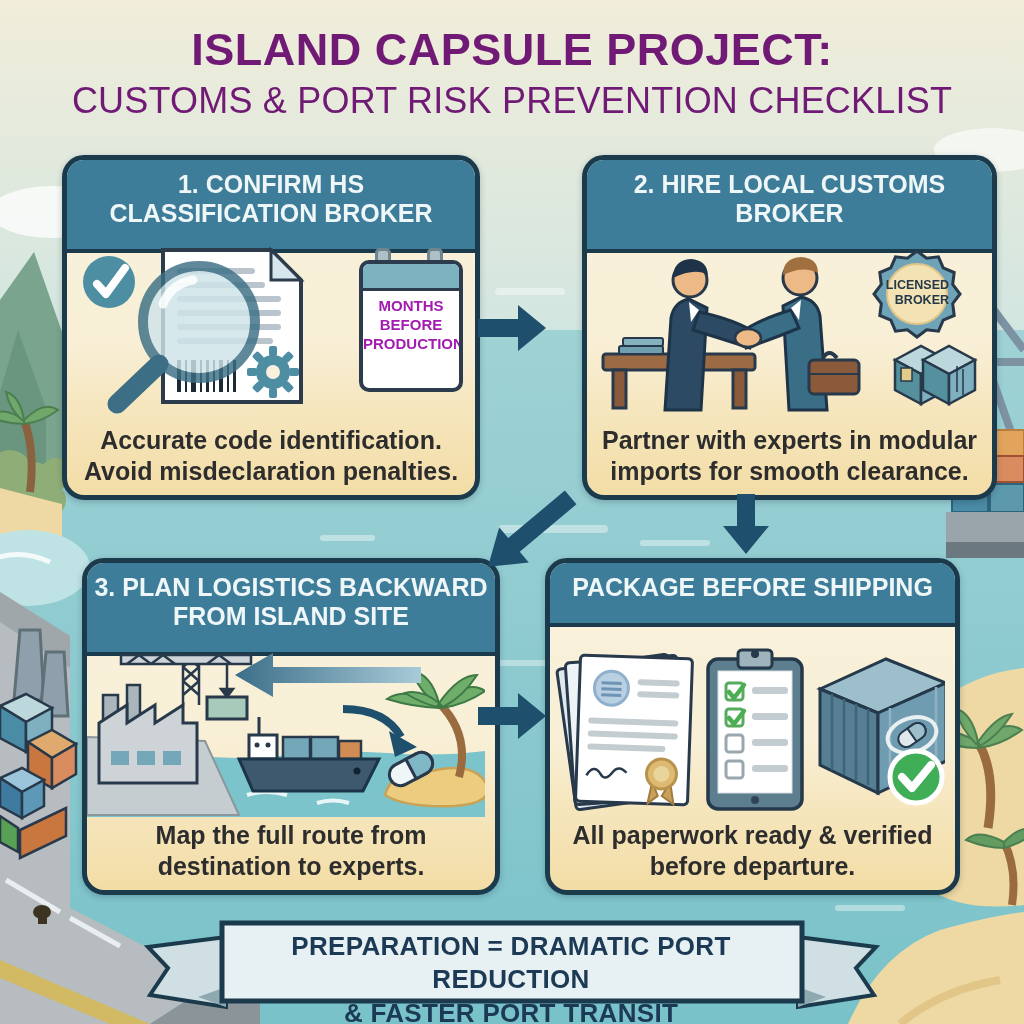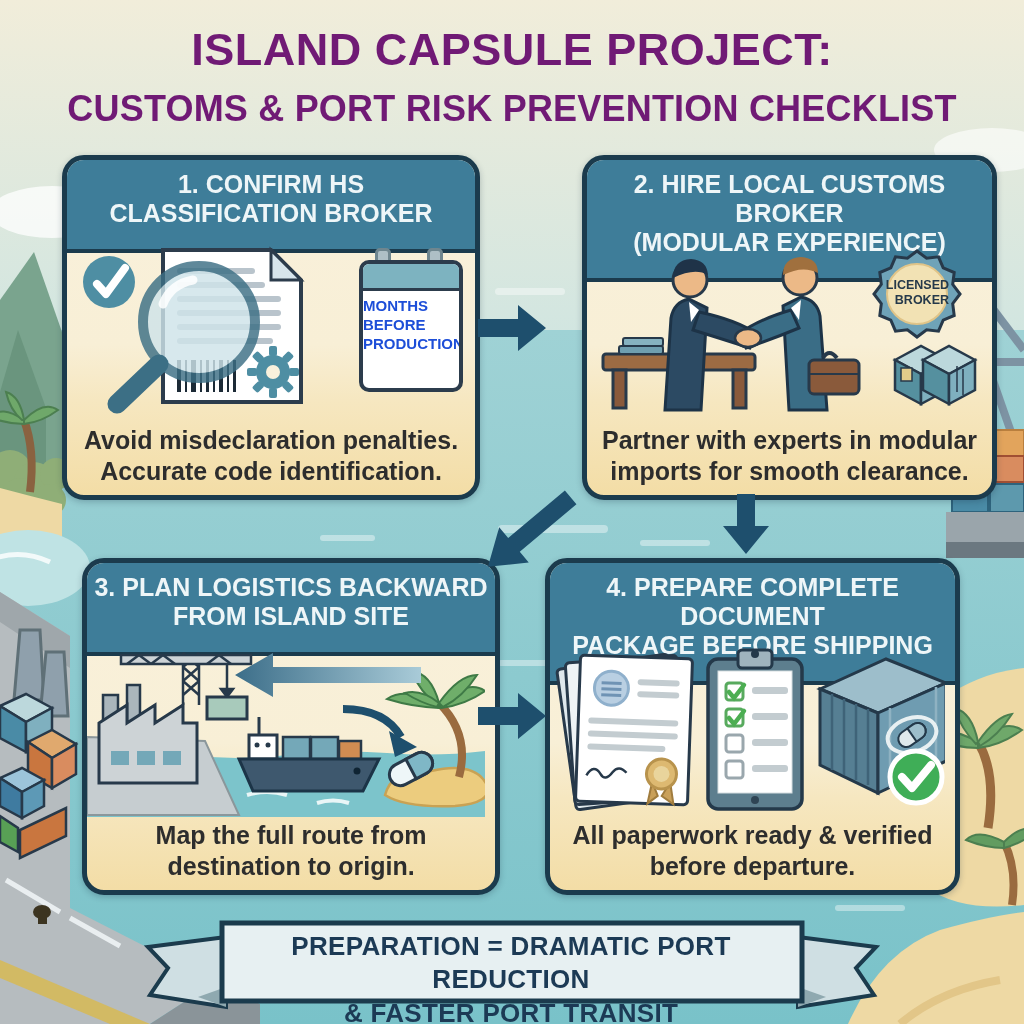--- a/index.html
+++ b/index.html
@@ -1,21 +1,21 @@
 <!DOCTYPE html>
 <html><head>
 <meta charset="utf-8">
 <style>
   html,body{margin:0;padding:0;background:#222;}
   .stage{position:relative;width:1024px;height:1024px;margin:0 auto;overflow:hidden;
          font-family:"Liberation Sans", sans-serif;background:#cfe6e3;}
   .bg{position:absolute;left:0;top:0;}
   .title{position:absolute;left:0;top:24px;width:1024px;text-align:center;color:#701a75;}
   .title .t1{font-size:45px;font-weight:800;letter-spacing:.5px;}
-  .title .t2{font-size:36px;font-weight:700;letter-spacing:.2px;margin-top:12px;}
+  .title .t2{font-size:36px;font-weight:400;letter-spacing:.2px;margin-top:4px;}
   .card{position:absolute;border:5px solid #1b3b4d;border-radius:22px;overflow:hidden;
         background:linear-gradient(#f9f1dc 0%,#f8efd6 55%,#f6e7c0 72%,#f3dda6 100%);
         box-shadow:0 2px 6px rgba(20,40,60,.25);}
   .card header{background:#3e7d99;color:#eef6f8;font-weight:800;text-align:center;
         font-size:25px;line-height:1.16;padding:10px 4px 21px;border-bottom:4px solid #1b3b4d;}
   .card header span{display:block;}
   .art{position:absolute;left:0;top:82px;width:100%;height:172px;}
   .caption{position:absolute;left:0;right:0;bottom:8px;text-align:center;font-size:25px;
         font-weight:600;color:#2d2d2d;line-height:1.24;}
   .caption span{display:block;}
@@ -23,22 +23,22 @@
   #card2{left:545px;top:155px;width:405px;height:335px;margin-left:37px;}
   #card3{left:62px;top:558px;width:408px;height:327px;margin-left:20px;}
   #card4{left:545px;top:558px;width:405px;height:327px;}
   .arrow{position:absolute;}
   .calendar{position:absolute;right:14px;top:14px;width:102px;height:134px;}
   .calendar .ring{position:absolute;top:-8px;width:10px;height:22px;background:#aebfc6;
         border:3px solid #6f868f;border-radius:5px;}
   .calendar .body{position:absolute;left:0;top:4px;width:96px;height:124px;background:#fff;
         border:4px solid #2c3c4c;border-radius:10px;overflow:hidden;}
   .calendar .band{height:24px;background:#7db3c0;border-bottom:3px solid #2c3c4c;}
-  .calendar .ctext{margin-top:6px;text-align:left;font-size:15px;font-weight:800;
-        color:#1d4ed8;line-height:1.25;}
+  .calendar .ctext{margin-top:6px;text-align:center;font-size:15px;font-weight:800;
+        color:#a21caf;line-height:1.25;}
   .calendar .ctext span{display:block;}
   .badge-text{position:absolute;text-align:center;font-size:12.5px;font-weight:800;
         color:#25394a;line-height:1.2;}
   .badge-text span{display:block;text-align:right;}
   .banner-text{position:absolute;left:222px;top:930px;width:578px;text-align:center;
         color:#1c3a55;font-weight:800;font-size:26px;line-height:1.28;letter-spacing:.3px;}
   .banner-text span{display:block;}
 </style>
 </head>
 <body>
@@ -225,29 +225,28 @@
           <div class="band"></div>
           <div class="ctext">
             <span>MONTHS</span>
             <span>BEFORE</span>
             <span>PRODUCTION</span>
           </div>
         </div>
       </div>
     </div>
     <div class="caption">
+      <span>Accurate code identification.</span>
       <span>Avoid misdeclaration penalties.</span>
-      <span>Accurate code identification.</span>
     </div>
   </section>
 
   <section class="card" id="card2">
     <header>
       <span>2. HIRE LOCAL CUSTOMS BROKER</span>
-      <span>(MODULAR EXPERIENCE)</span>
     </header>
     <div class="art">
       <svg width="395" height="172" viewBox="0 0 395 172">
 
         <g>
           <rect x="16" y="112" width="152" height="16" rx="3" fill="#9c6b43" stroke="#27394a" stroke-width="3"></rect>
           <rect x="26" y="128" width="13" height="38" fill="#8a5a3b" stroke="#27394a" stroke-width="3"></rect>
           <rect x="146" y="128" width="13" height="38" fill="#8a5a3b" stroke="#27394a" stroke-width="3"></rect>
           <rect x="32" y="104" width="44" height="8" rx="2" fill="#6f9fb0" stroke="#27394a" stroke-width="2"></rect>
           <rect x="36" y="96" width="40" height="8" rx="2" fill="#86b2c0" stroke="#27394a" stroke-width="2"></rect>
@@ -385,27 +384,26 @@
         <polygon points="148,30 186,8 186,22 334,22 334,38 186,38 186,52" fill="url(#barrow)"></polygon>
 
         <g>
           <path d="M256,64 Q298,64 314,92" stroke="#1e4f6d" stroke-width="8" fill="none"></path>
           <polygon points="302,86 330,102 308,112" fill="#1e4f6d"></polygon>
         </g>
       </svg>
     </div>
     <div class="caption">
       <span>Map the full route from</span>
-      <span>destination to origin.</span>
+      <span>destination to experts.</span>
     </div>
   </section>
 
   <section class="card" id="card4">
     <header>
-      <span>4. PREPARE COMPLETE DOCUMENT</span>
       <span>PACKAGE BEFORE SHIPPING</span>
     </header>
     <div class="art">
       <svg width="395" height="172" viewBox="0 0 395 172">
 
         <g>
           <rect x="16" y="16" width="112" height="142" rx="4" fill="#dfe8ec" stroke="#27394a" stroke-width="3" transform="rotate(-8 72 87)"></rect>
           <rect x="20" y="14" width="112" height="142" rx="4" fill="#eef3f5" stroke="#27394a" stroke-width="3" transform="rotate(-4 76 85)"></rect>
           <g transform="rotate(2 84 85)">
             <rect x="28" y="12" width="112" height="146" rx="4" fill="#ffffff" stroke="#27394a" stroke-width="3"></rect>

